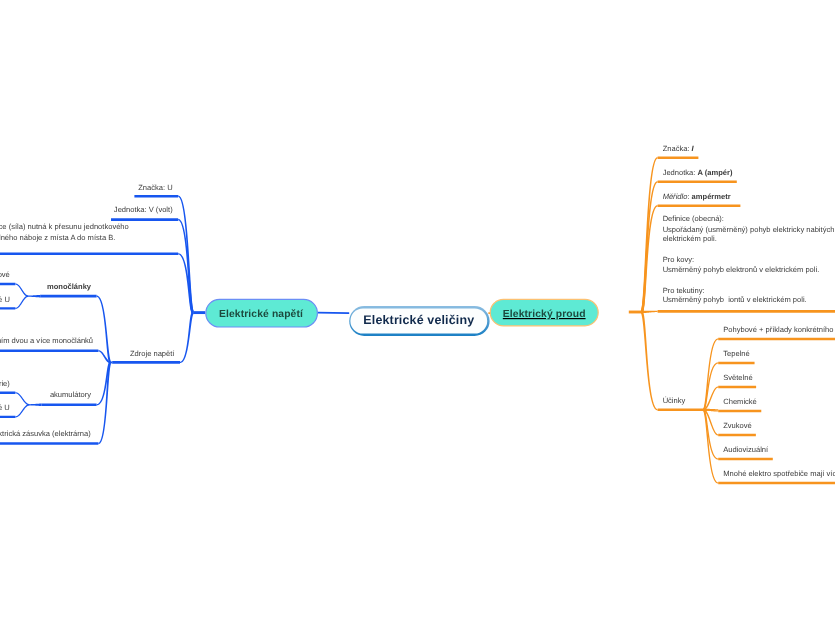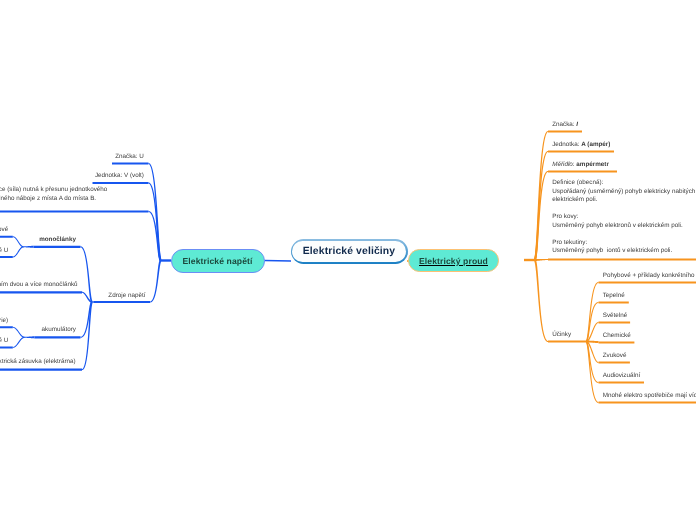--- a/index.html
+++ b/index.html
@@ -114,21 +114,21 @@
 Pro tekutiny:
 Usměrněný pohyb  iontů v elektrickém poli.</div>
       <div class="leaf" style="left: 552.2px; top: 331px;">Účinky</div>
       <div class="leaf" style="left: 602.7px; top: 271.5px;">Pohybové + příklady konkrétního domácího spotřebiče</div>
       <div class="leaf" style="left: 602.7px; top: 291.5px;">Tepelné</div>
       <div class="leaf" style="left: 602.7px; top: 311.5px;">Světelné</div>
       <div class="leaf" style="left: 602.7px; top: 331.5px;">Chemické</div>
       <div class="leaf" style="left: 602.7px; top: 351.5px;">Zvukové</div>
       <div class="leaf" style="left: 602.7px; top: 371.5px;">Audiovizuální</div>
       <div class="leaf" style="left: 602.7px; top: 391.5px;">Mnohé elektro spotřebiče mají více účinků</div>
-      <div class="node " id="n-center" style="left: 290.5px; top: 239px; width: 117px; height: 25px;">
+      <div class="node " id="n-center" style="left: 290.5px; top: 255px; width: 117px; height: 25px;">
         <span>Elektrické veličiny</span>
       </div>
       <div class="node main" id="n-napeti" style="left: 170.5px; top: 249px; width: 94px; height: 23.5px;">
         <span>Elektrické napětí</span>
       </div>
       <div class="node main" id="n-proud" style="left: 408px; top: 249px; width: 91px; height: 23px; text-decoration: underline;">
         <span>Elektrický proud</span>
       </div>
     </div>
 </div>

